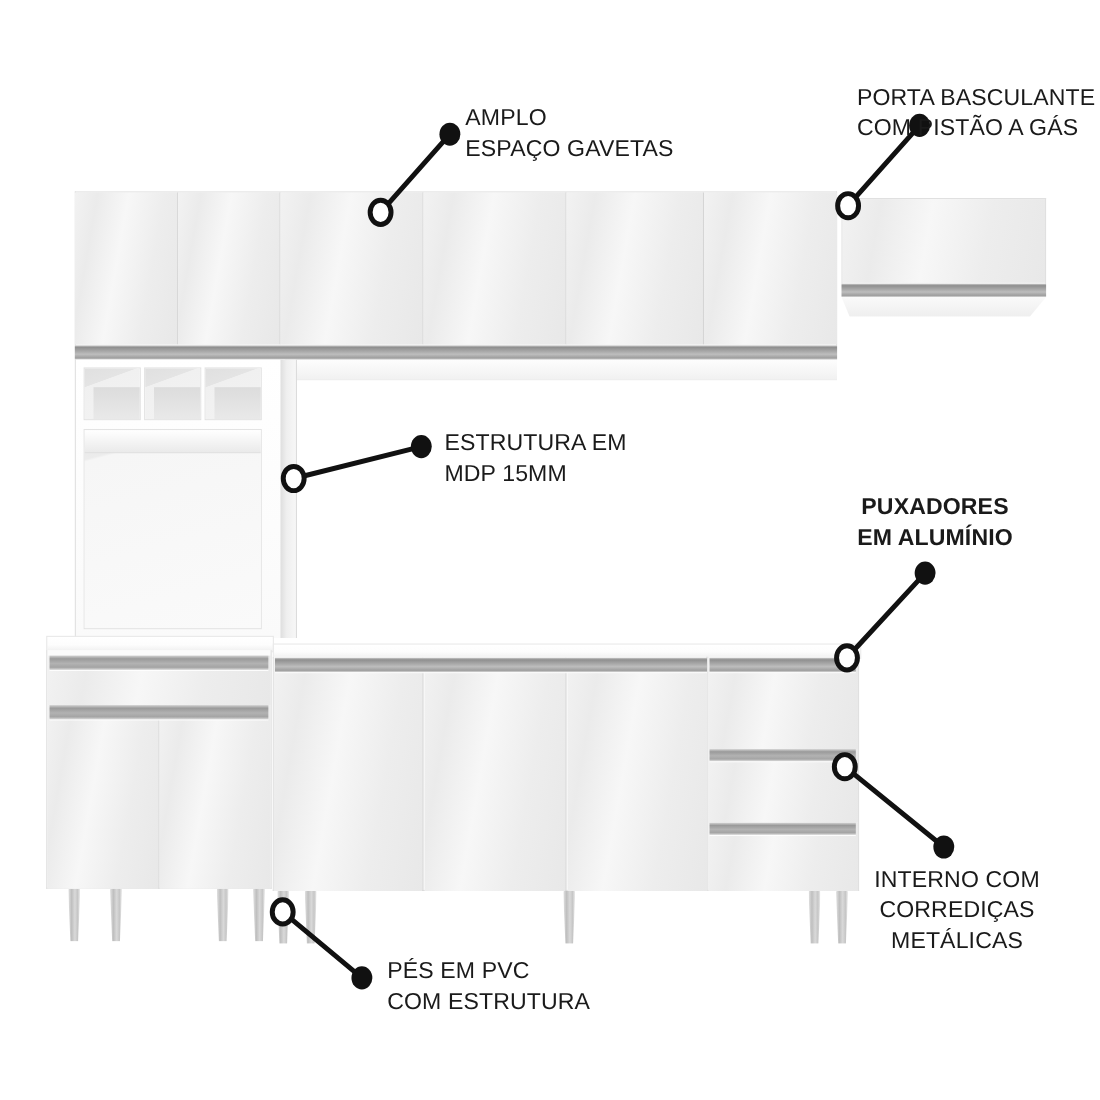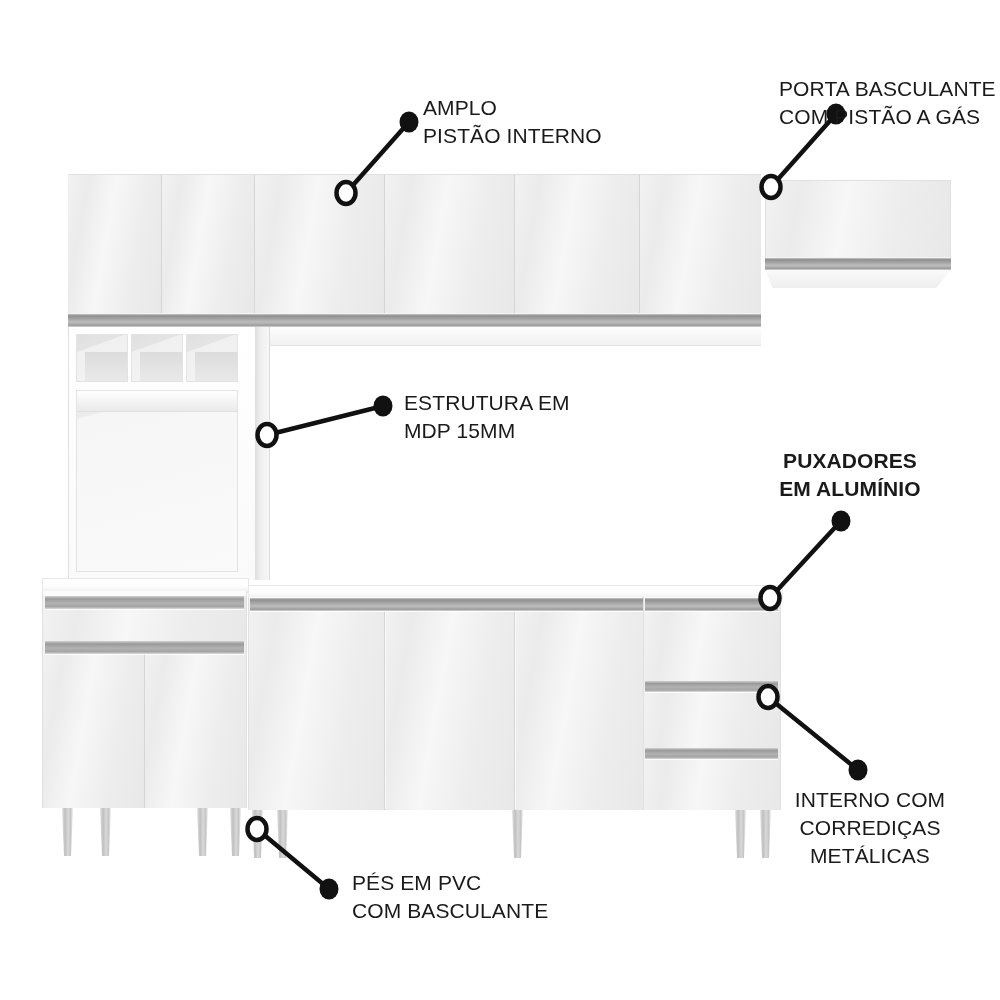--- a/index.html
+++ b/index.html
@@ -219,26 +219,26 @@
         <ellipse cx="770" cy="598" rx="9.5" ry="11" fill="#ffffff" stroke="#111111" stroke-width="4.5"></ellipse>
         <ellipse cx="841" cy="521" rx="9.5" ry="10.5" fill="#111111"></ellipse>
         <ellipse cx="768" cy="697" rx="9.5" ry="11" fill="#ffffff" stroke="#111111" stroke-width="4.5"></ellipse>
         <ellipse cx="858" cy="770" rx="9.5" ry="10.5" fill="#111111"></ellipse>
         <ellipse cx="257" cy="829" rx="9.5" ry="11" fill="#ffffff" stroke="#111111" stroke-width="4.5"></ellipse>
         <ellipse cx="329" cy="889" rx="9.5" ry="10.5" fill="#111111"></ellipse>
       </g>
   </svg>
 
   <div class="callout-text" style="left:423px;top:94px;">AMPLO
-PISTÃO INTERNO</div>
+ESPAÇO GAVETAS</div>
   <div class="callout-text" style="left:779px;top:55px;margin-top:20px;">PORTA BASCULANTE
 COM PISTÃO A GÁS</div>
   <div class="callout-text" style="left:404px;top:389px;">ESTRUTURA EM
 MDP 15MM</div>
   <div class="callout-text" style="left:760px;top:447px;text-align:center;width:180px;font-weight:bold;">PUXADORES
 EM ALUMÍNIO</div>
   <div class="callout-text" style="left:790px;top:786px;text-align:center;width:160px;">INTERNO COM
 CORREDIÇAS
 METÁLICAS</div>
   <div class="callout-text" style="left:352px;top:869px;">PÉS EM PVC
-COM BASCULANTE</div>
+COM ESTRUTURA</div>
 
 </div>
 
 </body></html>

